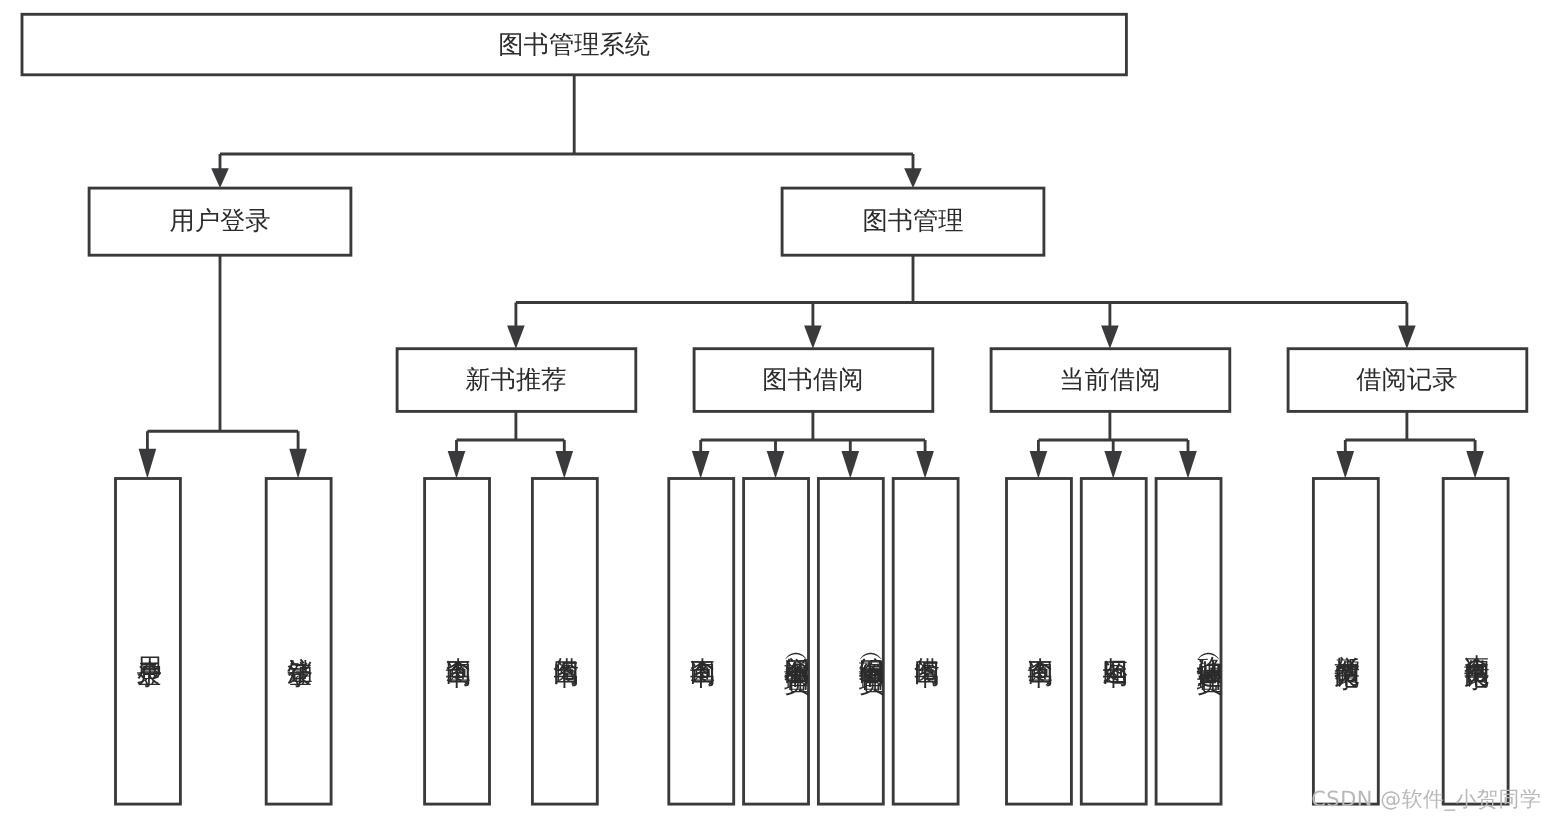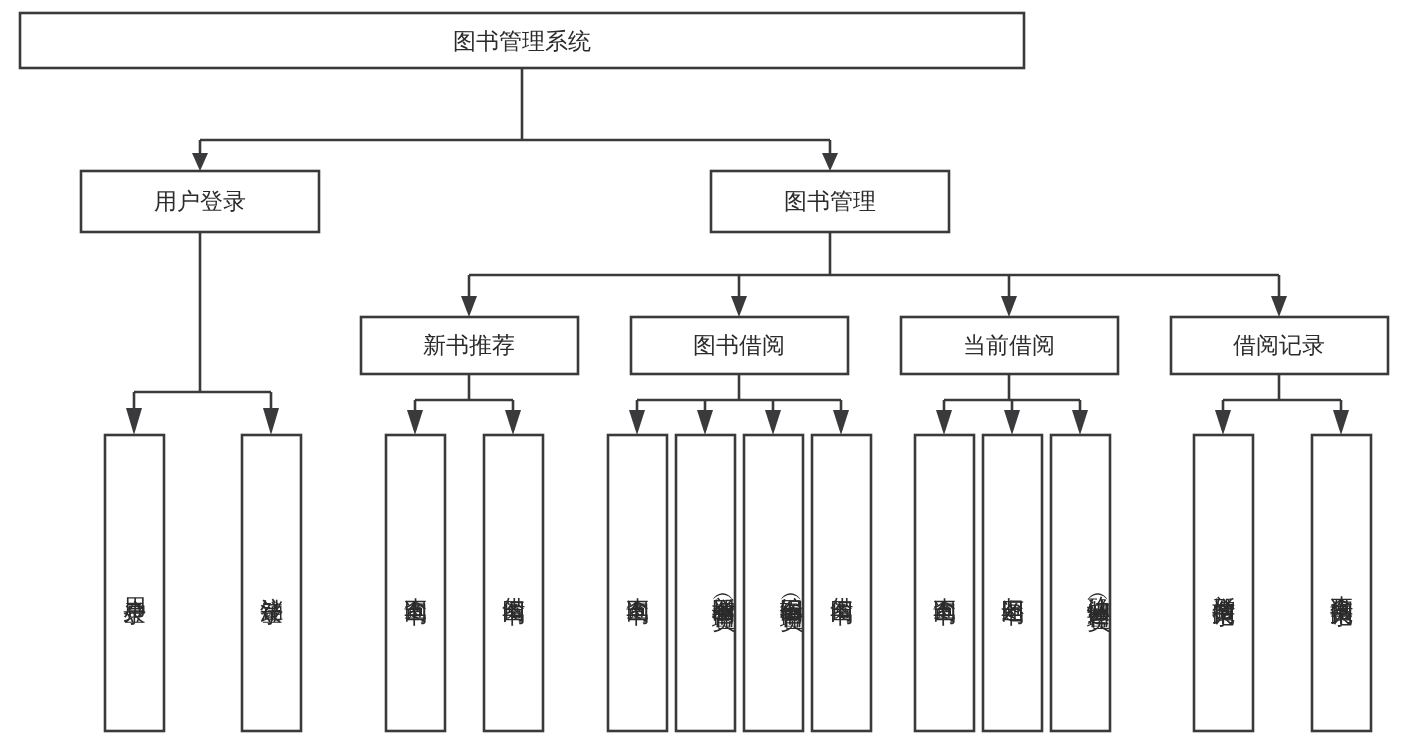--- a/index.html
+++ b/index.html
@@ -201,14 +201,15 @@
   <div class="vlabel" style="left:744px; top:435px; width:59px; height:296px; align-items:flex-start; padding-top:8px; box-sizing:border-box;">编辑图书（管理员）</div>
   <div class="vlabel" style="left:812px; top:435px; width:59px; height:296px;">借阅图书</div>
 
   <div class="vlabel" style="left:915px; top:435px; width:59px; height:296px;">查询图书</div>
   <div class="vlabel" style="left:983px; top:435px; width:59px; height:296px;">归还图书</div>
   <div class="vlabel" style="left:1051px; top:435px; width:59px; height:296px; align-items:flex-start; padding-top:8px; box-sizing:border-box;">确认归还（管理员）</div>
 
   <div class="vlabel" style="left:1194px; top:435px; width:59px; height:296px;">新增借阅记录</div>
   <div class="vlabel" style="left:1312px; top:435px; width:59px; height:296px;">查询借阅记录</div>
 
+  <div class="watermark" style="left:1192px; top:714px;">CSDN @软件_小贺同学</div>
 
 </div>
 
 </body></html>

